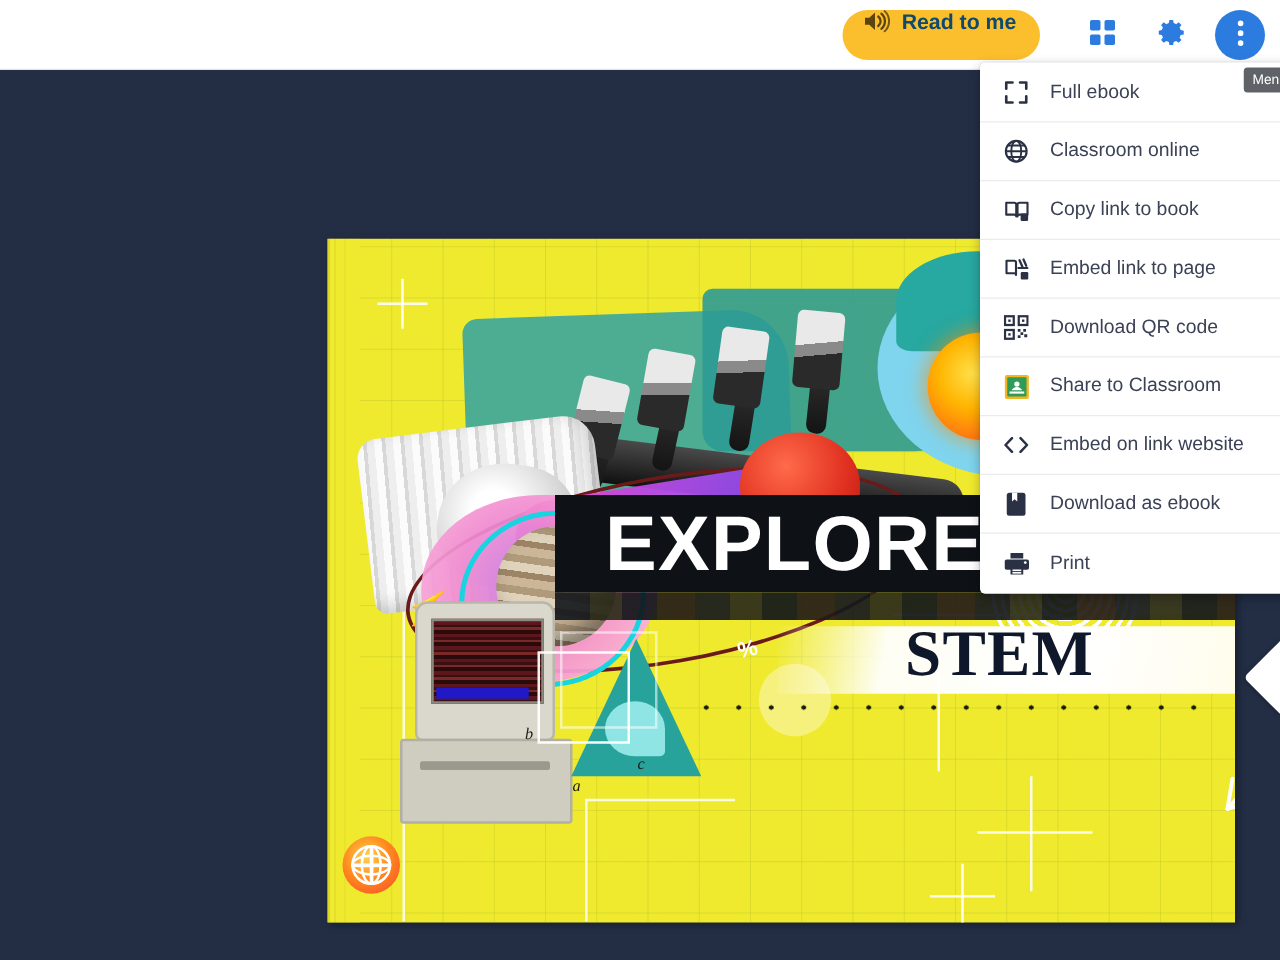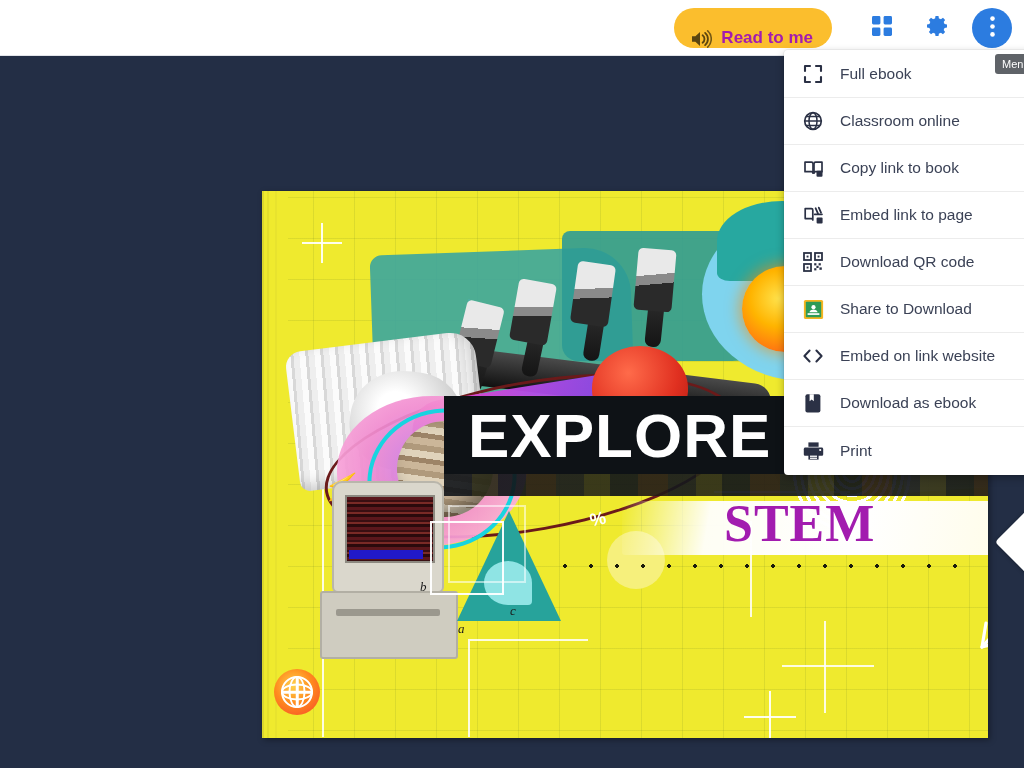--- a/index.html
+++ b/index.html
@@ -16,24 +16,24 @@
   .topbar {
     position: absolute; left: 0; top: 0;
     width: 1024px; height: 56px;
     background: #ffffff;
     border-bottom: 1px solid #e2e4e9;
     display: flex; align-items: center; justify-content: flex-end;
     padding-right: 8px;
     z-index: 40;
   }
   .read-btn {
-    display: flex; align-items: flex-end; gap: 9px;
+    display: flex; align-items: flex-start; gap: 9px;
     height: 40px; padding: 0 19px 0 16px;
     background: #FBBE2D; border: none; border-radius: 20px;
-    color: #a21caf; font-size: 17px; font-weight: bold;
+    color: #0c4a6e; font-size: 17px; font-weight: bold;
     cursor: pointer; white-space: nowrap;
     font-family: "Liberation Sans", sans-serif;
   }
   .read-btn .spk { display: flex; align-items: center; }
   .icon-btn {
     width: 44px; height: 44px; margin-left: 12px;
     display: flex; align-items: center; justify-content: center;
     border: none; background: transparent; border-radius: 50%; cursor: pointer;
   }
   .icon-btn.first { margin-left: 28px; }
@@ -282,33 +282,33 @@
     position: absolute; left: 182px; top: 205px; width: 560px; height: 78px;
     background: #0E1216;
   }
   .explore-band::after{
     content:""; position:absolute; left:0; top:78px; width:560px; height:22px;
     background: repeating-linear-gradient(90deg,
       #15181c 0 28px, #2a2a18 28px 54px, #101418 54px 82px, #231a16 82px 112px);
     opacity:.92;
   }
   .explore-txt {
-    position: absolute; left: 206px; top: 212px;
+    position: absolute; left: 222px; top: 212px;
     font-size: 62px; font-weight: bold; color: #fff;
     letter-spacing: 1px; line-height: 66px;
     font-family: "Liberation Sans", sans-serif;
   }
   .stem-band {
     position: absolute; left: 360px; top: 310px; width: 400px; height: 54px;
     background: linear-gradient(100deg, rgba(255,255,255,0) 0%, rgba(255,255,255,.95) 22%, #ffffff 60%, #fffce6 100%);
     border-radius: 3px;
   }
   .stem-txt {
     position: absolute; left: 462px; top: 303px;
-    font-size: 52px; font-weight: bold; color: #a21caf;
+    font-size: 52px; font-weight: bold; color: #0f172a;
     letter-spacing: 1px;
     font-family: "Liberation Serif", serif;
   }
   .dotrow {
     position: absolute; left: 290px; top: 372px; width: 420px; height: 6px;
     background-image: radial-gradient(circle, #1b1b0c 1.8px, transparent 2px);
     background-size: 26px 6px;
   }
   .arrow-curve {
     position: absolute; left: 690px; top: 300px; width: 120px; height: 190px;
@@ -596,21 +596,21 @@
     <div class="menu-item">
       <span class="mi-icon">
         <svg width="21" height="21" viewBox="0 0 21 21">
           <rect x="0.9" y="0.9" width="19.2" height="19.2" rx="1.6" fill="#F5B520"></rect>
           <rect x="2.8" y="2.8" width="15.4" height="15.4" rx="0.8" fill="#2E9B57"></rect>
           <circle cx="10.5" cy="8.2" r="2.1" fill="#fff"></circle>
           <path d="M6.4 13.2c.5-1.7 2.1-2.7 4.1-2.7s3.6 1 4.1 2.7z" fill="#fff"></path>
           <rect x="4.6" y="14.2" width="11.8" height="1.7" fill="#fff"></rect>
         </svg>
       </span>
-      <span class="mi-label">Share to Download</span>
+      <span class="mi-label">Share to Classroom</span>
     </div>
 
     <div class="menu-item">
       <span class="mi-icon">
         <svg width="22" height="18" viewBox="0 0 22 18">
           <path d="M7.6 3.5 2.4 9l5.2 5.5 M14.4 3.5 19.6 9l-5.2 5.5" stroke="#2B3145" stroke-width="2" fill="none" stroke-linecap="round" stroke-linejoin="round"></path>
         </svg>
       </span>
       <span class="mi-label">Embed on link website</span>
     </div>

